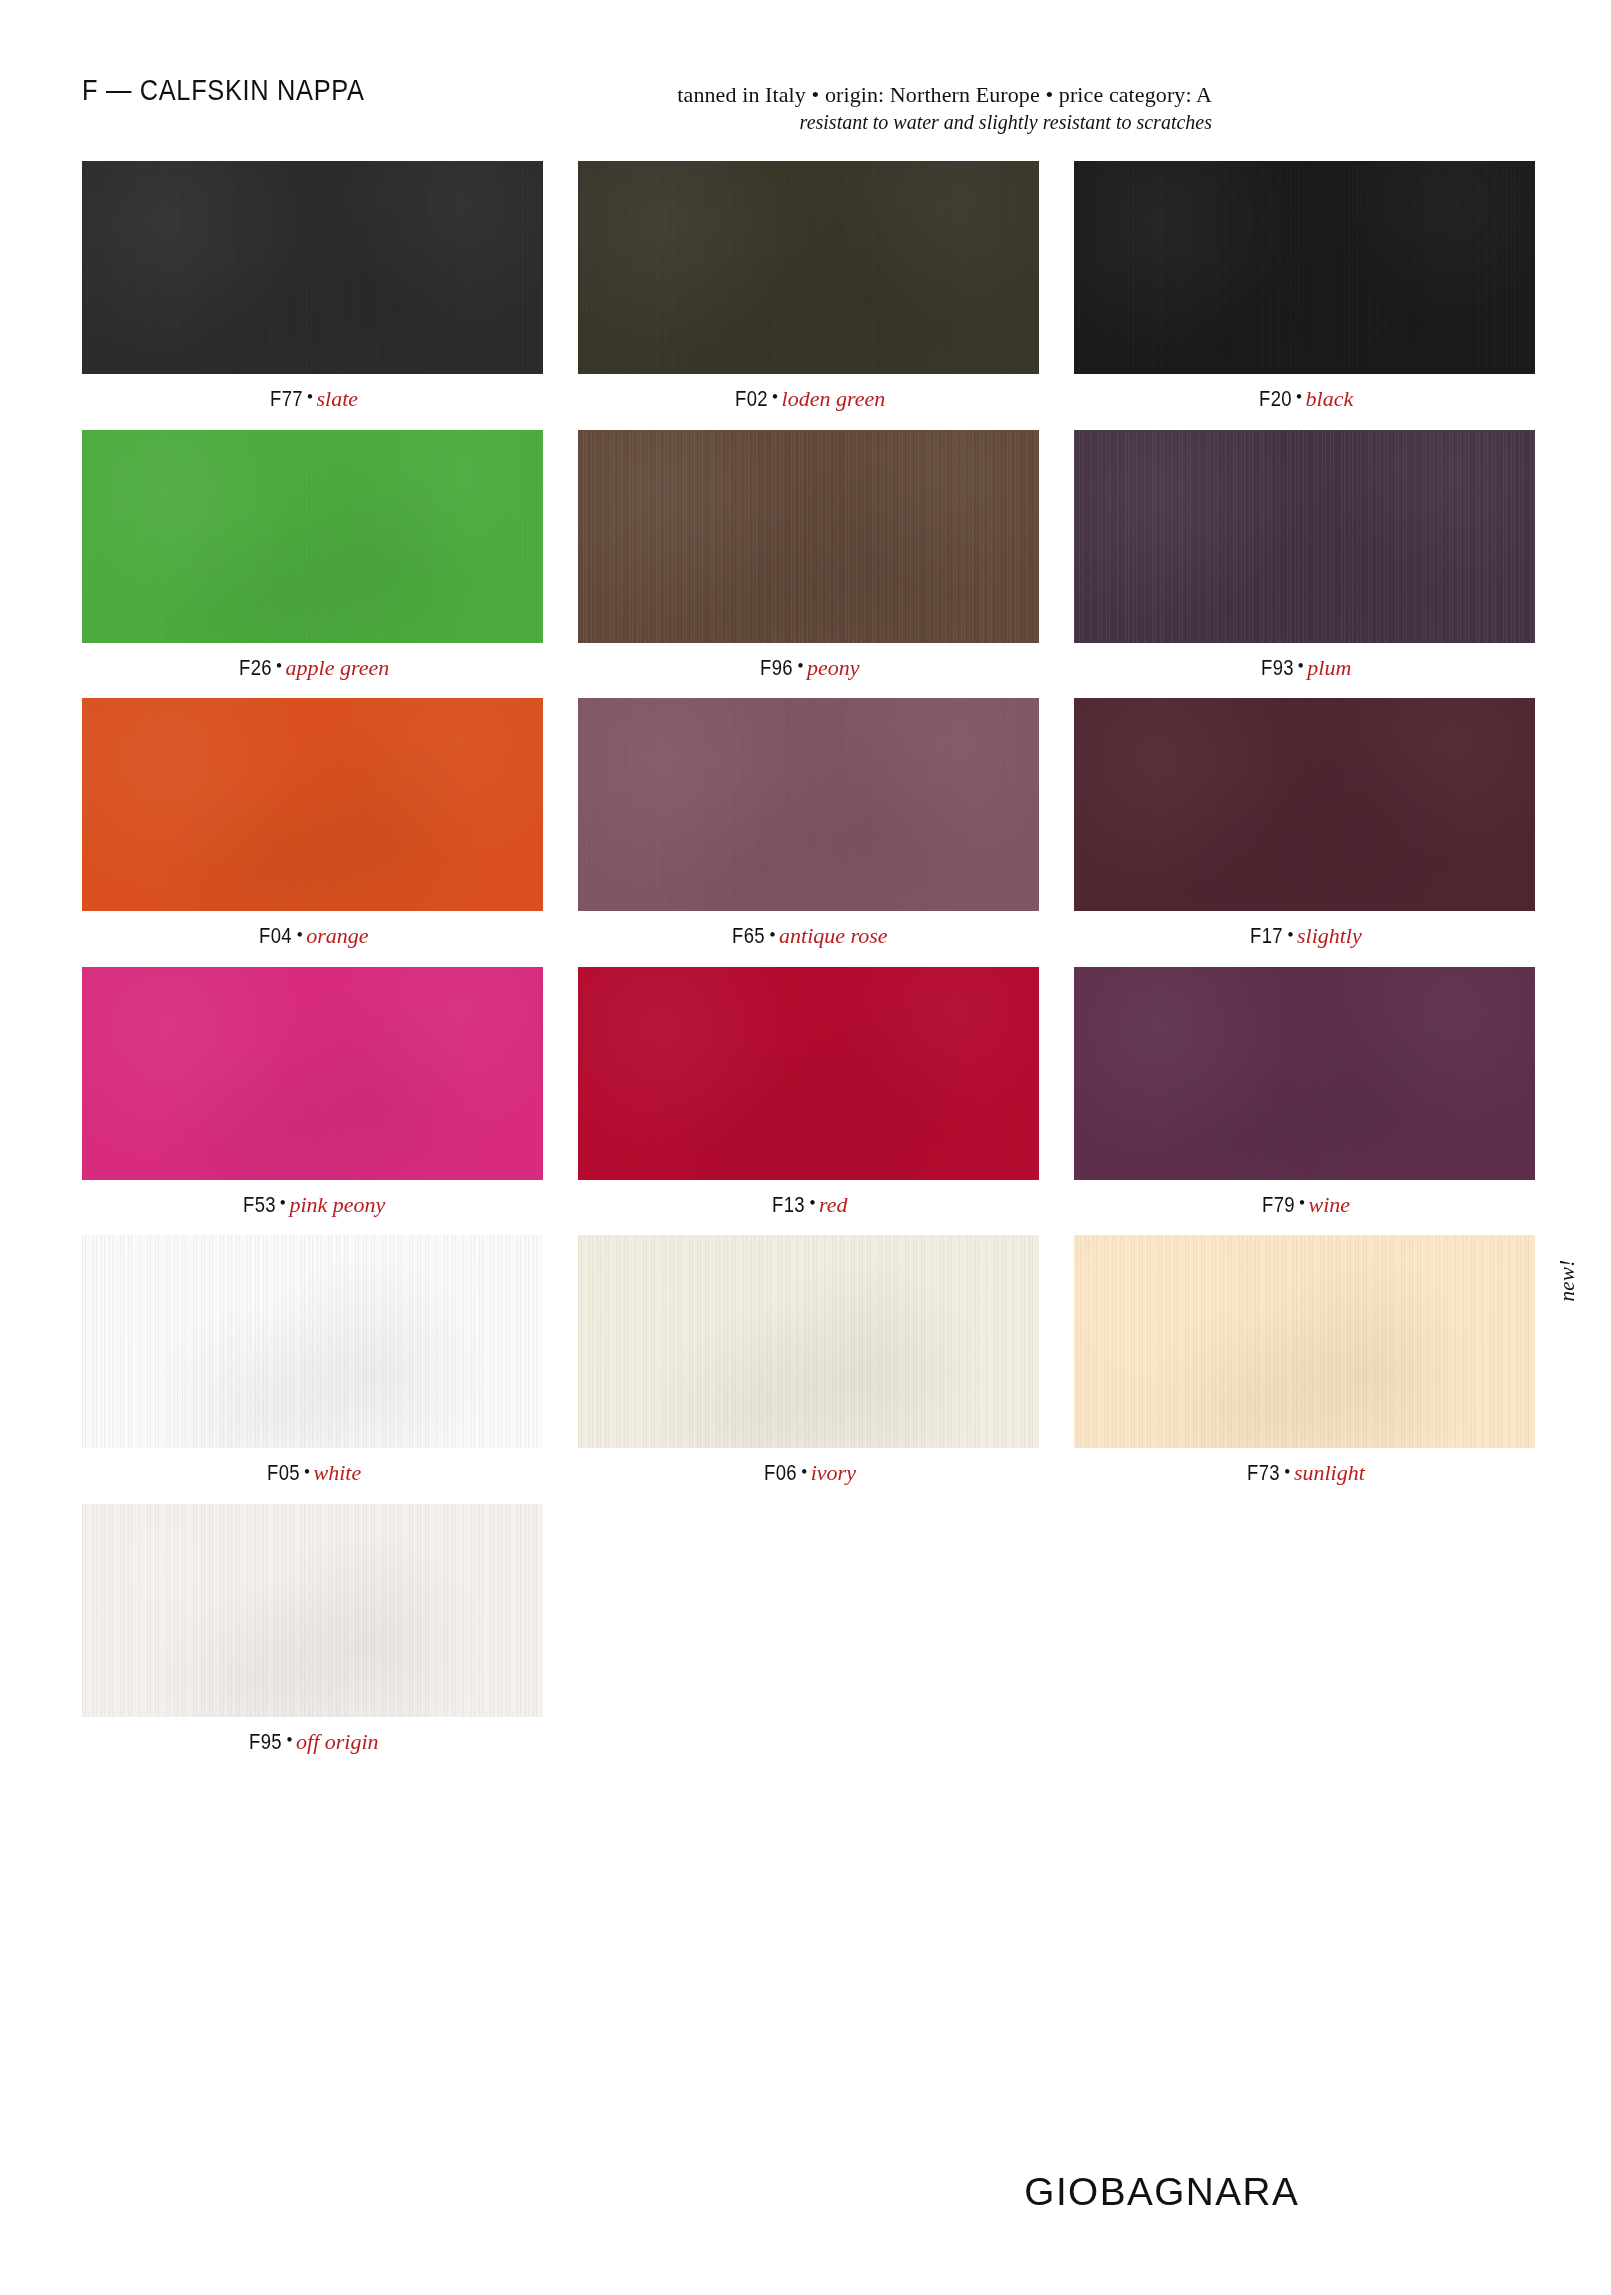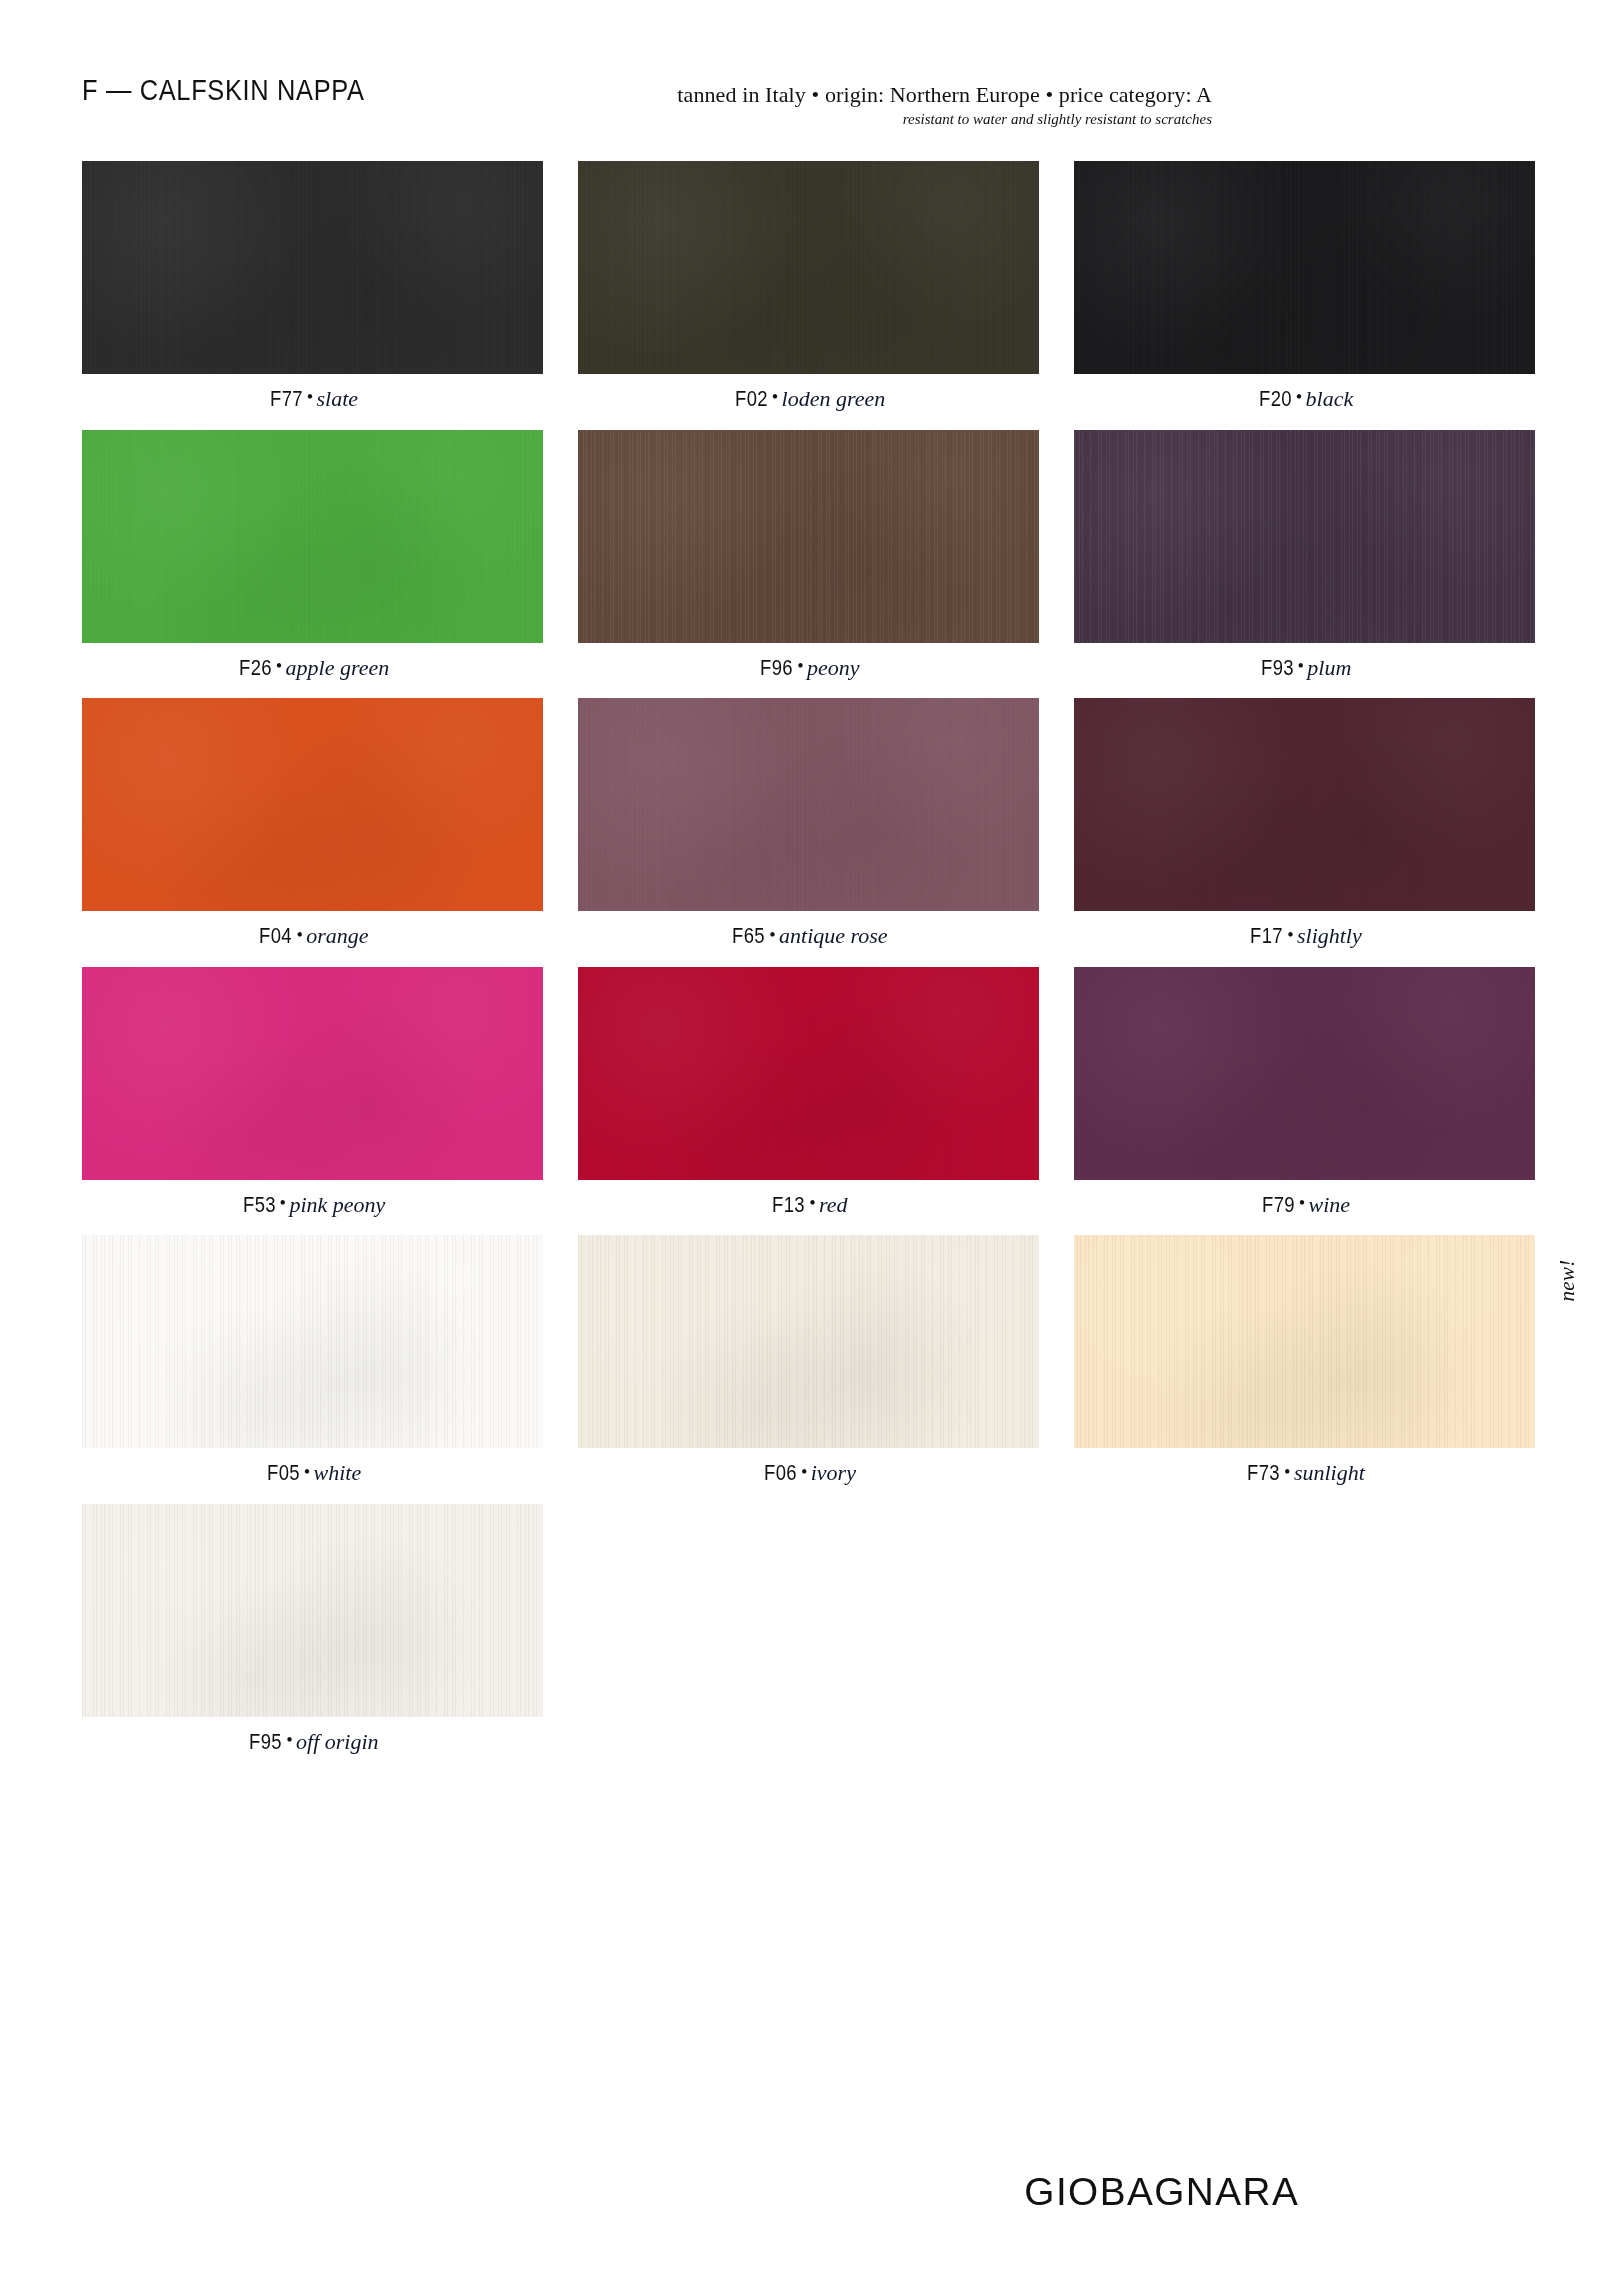--- a/index.html
+++ b/index.html
@@ -62,21 +62,21 @@
     font-weight: 400;
     color: #111111;
     line-height: 1.18;
     letter-spacing: 0.1px;
     white-space: nowrap;
   }
 
   .meta-line-2 {
     font-family: "Liberation Serif", serif;
     font-style: italic;
-    font-size: 15px;
+    font-size: 20px;
     font-weight: 400;
     color: #111111;
     line-height: 1.22;
     margin-top: 2.2px;
     white-space: nowrap;
   }
 
   
   .swatch-grid {
     position: absolute;
@@ -172,21 +172,21 @@
     margin: 0 3.3px 0 1.1px;
     position: relative;
     top: -2.7px;
   }
 
   .swatch-name {
     font-family: "Liberation Serif", serif;
     font-style: italic;
     font-size: 22px;
     font-weight: 400;
-    color: #0f172a;
+    color: #b91c1c;
   }
 
   
   .new-marker {
     position: absolute;
     font-family: "Liberation Serif", serif;
     font-style: italic;
     font-size: 21px;
     color: #111111;
     transform: rotate(-90deg);

